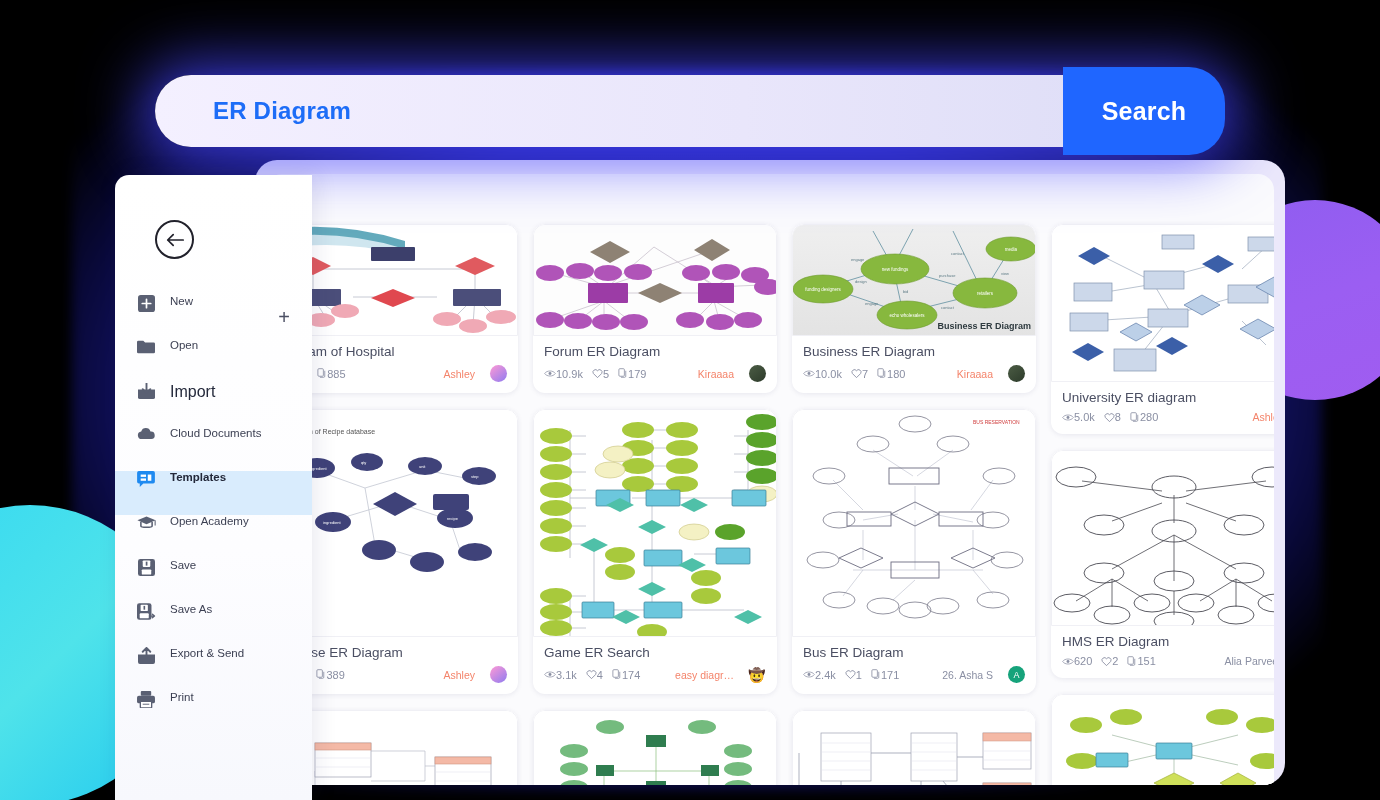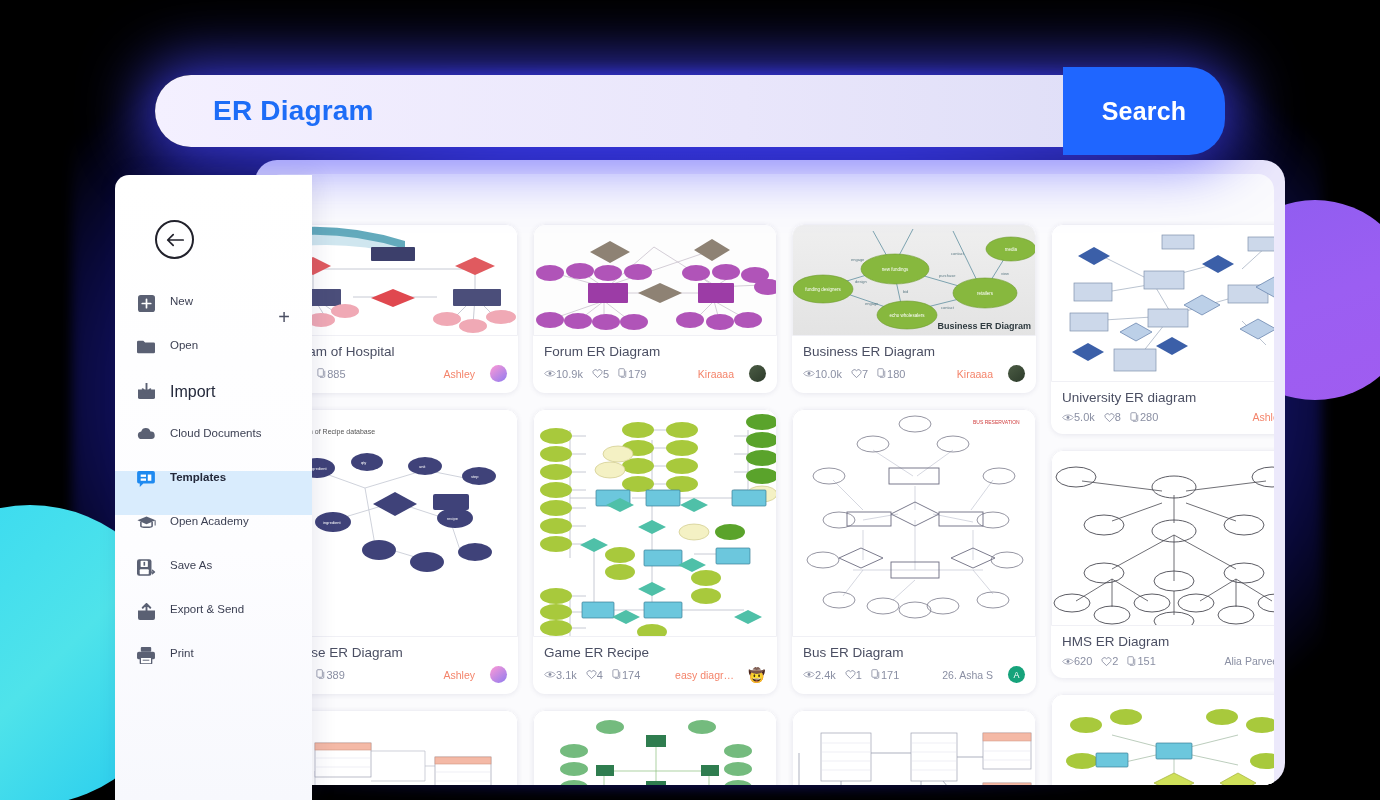--- a/index.html
+++ b/index.html
@@ -37,21 +37,21 @@
     position: absolute; left: 155px; top: 75px;
     width: 1070px; height: 72px; border-radius: 36px;
     background: linear-gradient(90deg, #f4f0ff 0%, #e9e6fb 55%, #dcdcf6 100%);
     display: flex; align-items: center;
     z-index: 6;
     box-shadow: 0 0 60px 14px rgba(70,70,255,0.75);
   }
   .search-input {
     flex: 1; border: none; outline: none; background: transparent;
     font-family: "Liberation Sans", sans-serif;
-    font-size: 28px; font-weight: bold; color: #1d6df7;
+    font-size: 24px; font-weight: bold; color: #1d6df7;
     padding-left: 58px; letter-spacing: 0.2px;
   }
   .search-btn {
     width: 162px; height: 88px; border: none; cursor: pointer;
     border-radius: 0 36px 36px 0;
     background: #1f66ff; color: #fff;
     font-family: "Liberation Sans", sans-serif;
     font-size: 25px; font-weight: bold; letter-spacing: 0.2px;
   }
 
@@ -482,21 +482,21 @@
                   <polygon points="118,110 132,117 118,124 104,117"></polygon>
                   <polygon points="60,128 74,135 60,142 46,135"></polygon>
                   <polygon points="158,148 172,155 158,162 144,155"></polygon>
                   <polygon points="118,172 132,179 118,186 104,179"></polygon>
                   <polygon points="92,200 106,207 92,214 78,207"></polygon>
                   <polygon points="214,200 228,207 214,214 200,207"></polygon>
                 </g>
               </svg>
             </div>
             <div class="meta">
-              <div class="meta-title">Game ER Recipe</div>
+              <div class="meta-title">Game ER Search</div>
               <div class="meta-row">
                 <span class="stat">
                   <svg class="ic" width="12" height="11" viewBox="0 0 18 12">
                       <path d="M1 6 C4 1, 14 1, 17 6 C14 11, 4 11, 1 6 Z" fill="none" stroke="#8a8fa3" stroke-width="1.1"></path>
                       <circle cx="9" cy="6" r="2.2" fill="#8a8fa3"></circle>
                     </svg>
                   <span>3.1k</span>
                 </span>
                 <span class="stat">
                   <svg class="ic" width="11" height="11" viewBox="0 0 16 16">
@@ -1014,20 +1014,31 @@
         <span class="mi-icon">
           <svg class="ic" width="19" height="15" viewBox="0 0 22 16">
               <path d="M11 1 L21.5 5.5 L11 10 L0.5 5.5 Z" fill="#5a6073"></path>
               <path d="M4.5 7.5 V12 c0 2 13 2 13 0 V7.5" fill="none" stroke="#5a6073" stroke-width="1.8"></path>
               <rect x="20.4" y="5.5" width="1.2" height="6" fill="#5a6073"></rect>
             </svg>
         </span>
         <span class="menu-label">Open Academy</span>
       </div>
 
+      <div class="menu-item">
+        <span class="mi-icon">
+          <svg class="ic" width="17" height="17" viewBox="0 0 18 18">
+              <rect x="0" y="0" width="18" height="18" rx="2.5" fill="#5a6073"></rect>
+              <rect x="5" y="1.5" width="8" height="7" rx="1" fill="#fff"></rect>
+              <rect x="8.2" y="2.8" width="1.8" height="4.2" fill="#5a6073"></rect>
+              <rect x="4" y="11" width="10" height="5.5" rx="1" fill="#fff"></rect>
+            </svg>
+        </span>
+        <span class="menu-label">Save</span>
+      </div>
 
       <div class="menu-item">
         <span class="mi-icon">
           <svg class="ic" width="19" height="17" viewBox="0 0 21 18">
               <rect x="0" y="0" width="16" height="18" rx="2.5" fill="#5a6073"></rect>
               <rect x="4" y="1.5" width="8" height="7" rx="1" fill="#fff"></rect>
               <rect x="7.2" y="2.8" width="1.8" height="4.2" fill="#5a6073"></rect>
               <rect x="3" y="11" width="10" height="5.5" rx="1" fill="#fff"></rect>
               <path d="M14 14 h5 M17 12 l2.4 2 L17 16" stroke="#5a6073" stroke-width="1.4" fill="none" stroke-linecap="round" stroke-linejoin="round"></path>
             </svg>

